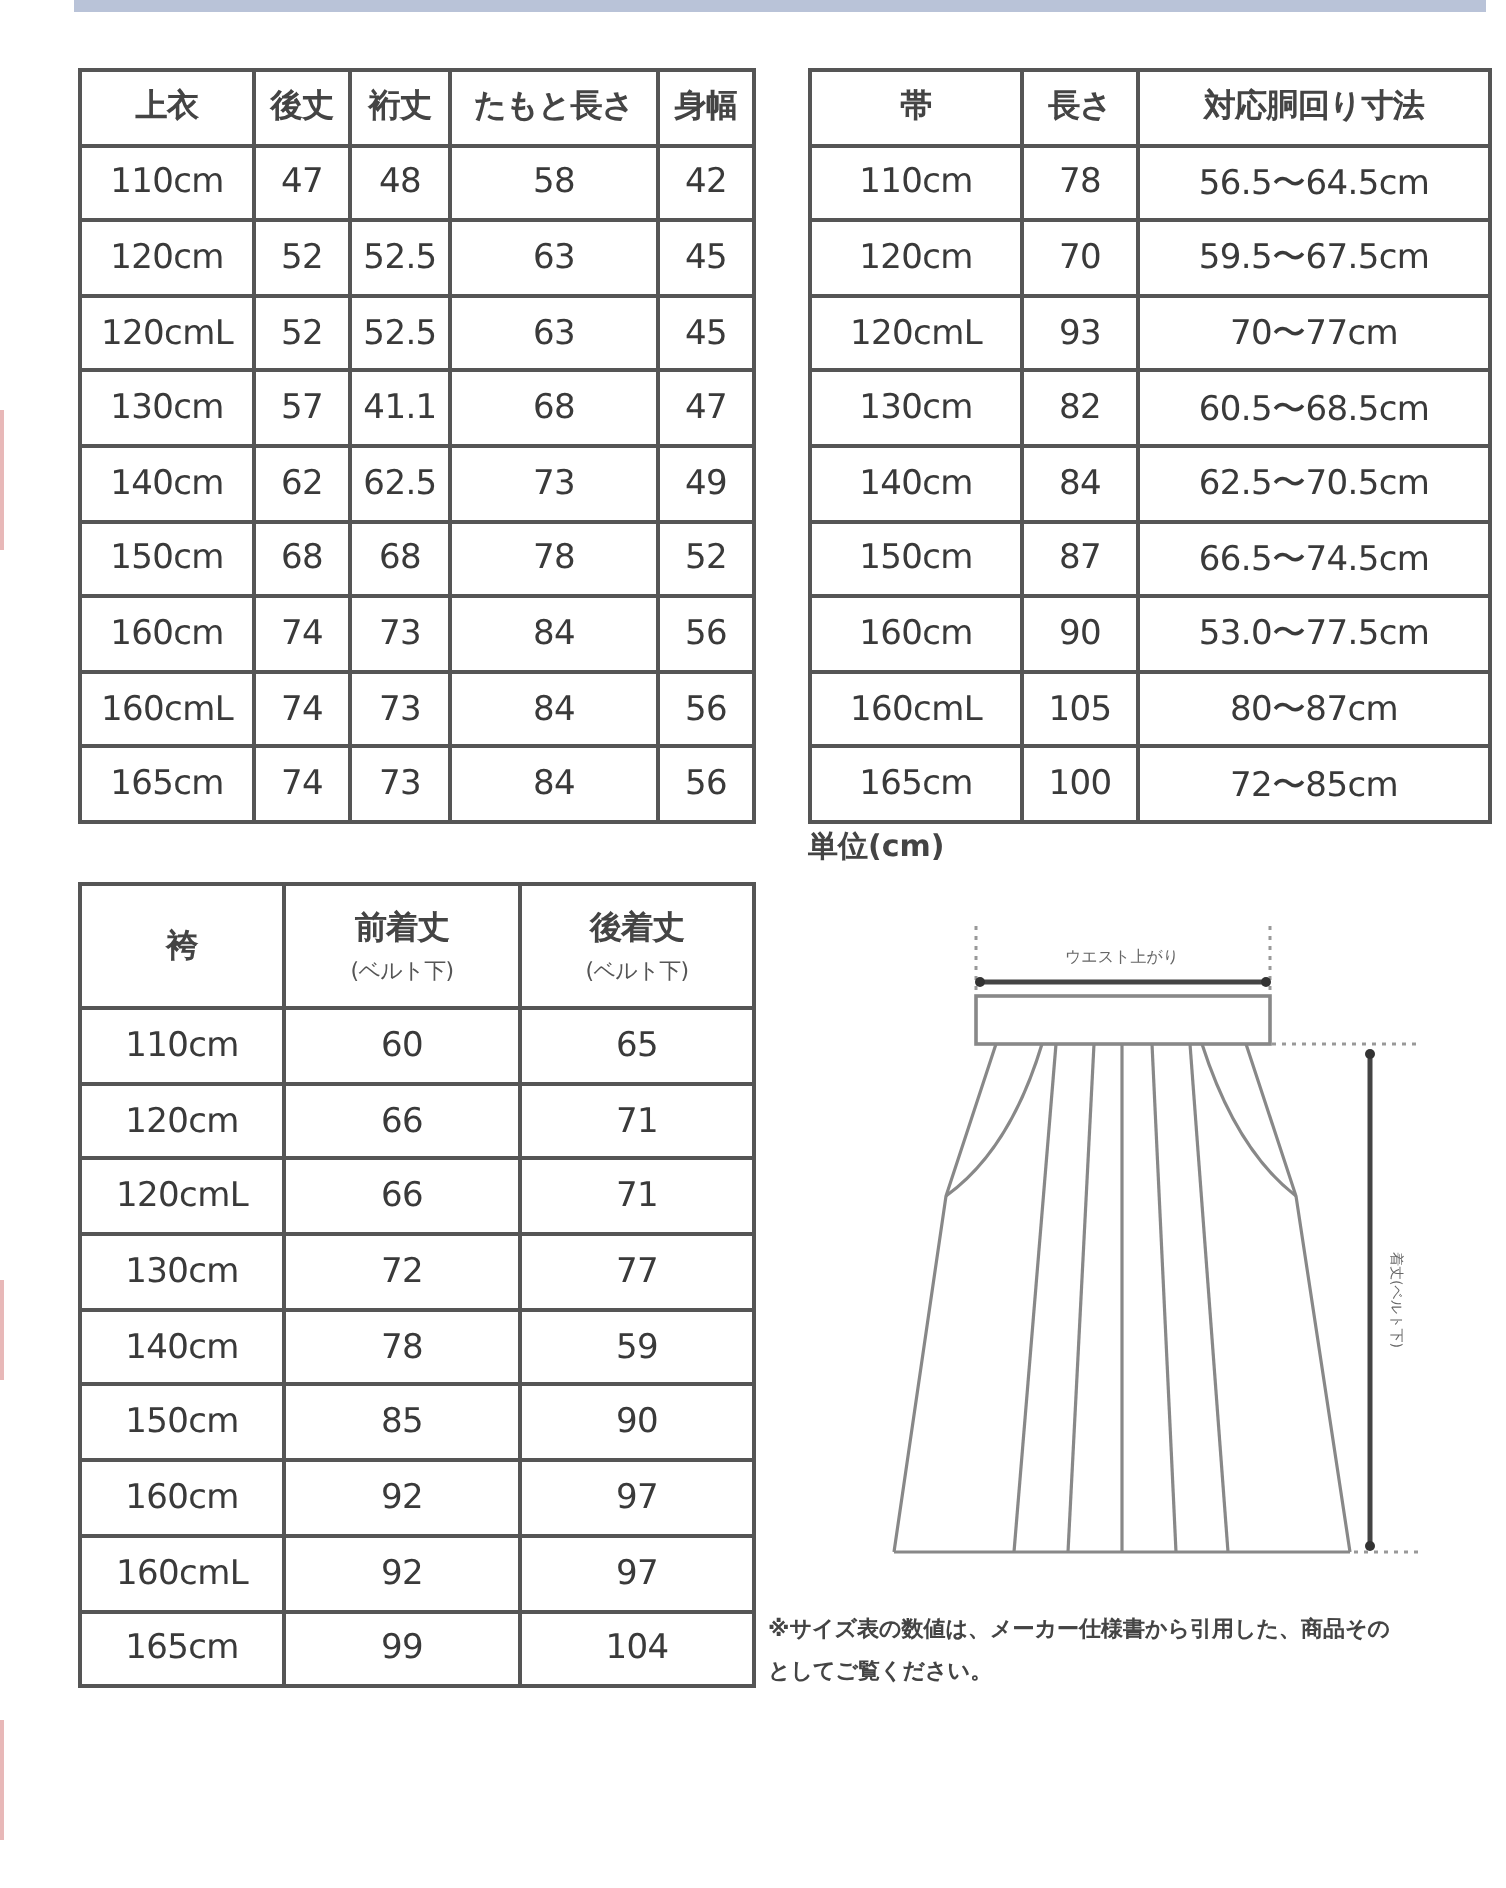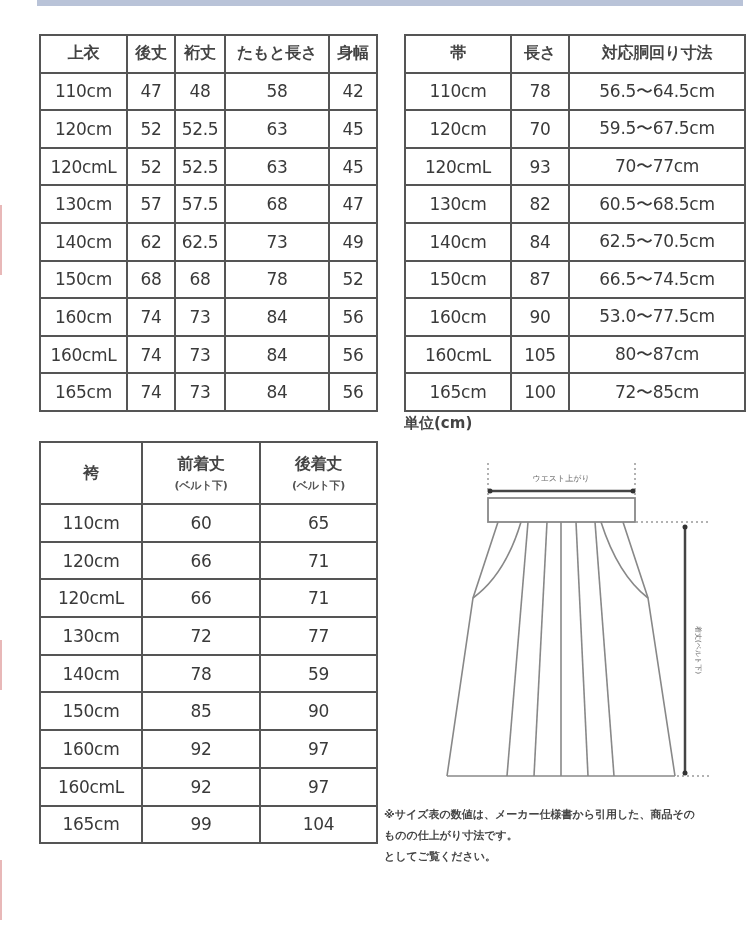--- a/index.html
+++ b/index.html
@@ -26,21 +26,21 @@
     white-space: nowrap; overflow: hidden; letter-spacing: -0.3px;
   }
   table.size th { font-size: 16px; font-weight: bold; color: #444; border-radius: 10px; }
   #t-jacket { left: 39px; top: 34px; }
   #t-jacket tr { height: 37.6px; }
   #t-belt { left: 404px; top: 34px; }
   #t-belt tr { height: 37.6px; }
   #t-hakama { left: 39px; top: 441px; }
   #t-hakama tr { height: 37.7px; }
   #t-hakama tr.head { height: 62px; }
-  .sub { display: block; font-size: 11px; font-weight: bold; color: #555; margin-top: 3px; }
+  .sub { display: block; font-size: 11px; font-weight: normal; color: #555; margin-top: 3px; }
   .unit {
     position: absolute; left: 404px; top: 414px; font-size: 15px; font-weight: bold; color: #444;
   }
   .diagram { position: absolute; left: 440px; top: 455px; }
   .notes {
     position: absolute; left: 384px; top: 804px; width: 369px;
     font-size: 11px; line-height: 21px; color: #444; font-weight: bold;
     white-space: nowrap; overflow: hidden;
   }
   .notes div { height: 21px; }
@@ -86,21 +86,21 @@
   <tr>
         <td>120cmL</td>
         <td>52</td>
         <td>52.5</td>
         <td>63</td>
         <td>45</td>
       </tr>
   <tr>
         <td>130cm</td>
         <td>57</td>
-        <td>57.5</td>
+        <td>41.1</td>
         <td>68</td>
         <td>47</td>
       </tr>
   <tr>
         <td>140cm</td>
         <td>62</td>
         <td>62.5</td>
         <td>73</td>
         <td>49</td>
       </tr>
@@ -284,15 +284,14 @@
     <line x1="237" y1="321" x2="270" y2="321" stroke="#999" stroke-width="1.5" stroke-dasharray="2,3"></line>
     <line x1="245" y1="72" x2="245" y2="318" stroke="#444" stroke-width="2.5"></line>
     <circle cx="245" cy="72" r="2.5" fill="#333"></circle>
     <circle cx="245" cy="318" r="2.5" fill="#333"></circle>
     <text x="0" y="0" font-size="7" text-anchor="middle" fill="#666" font-family="DejaVu Sans, sans-serif" transform="translate(256,195) rotate(90)">着丈(ベルト下)</text>
   </g>
 </svg>
 
 <div class="notes">
   <div>※サイズ表の数値は、メーカー仕様書から引用した、商品その</div>
-  <div>ものの仕上がり寸法です。</div>
   <div>としてご覧ください。</div>
 </div>
 
 </body></html>

